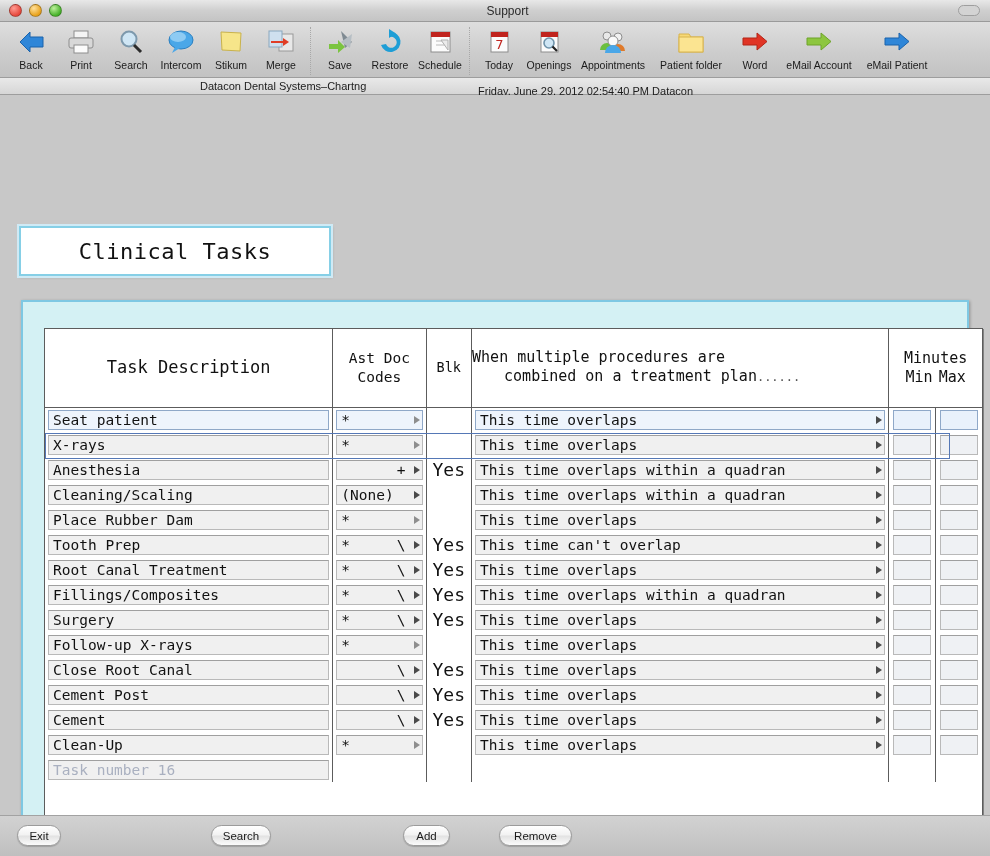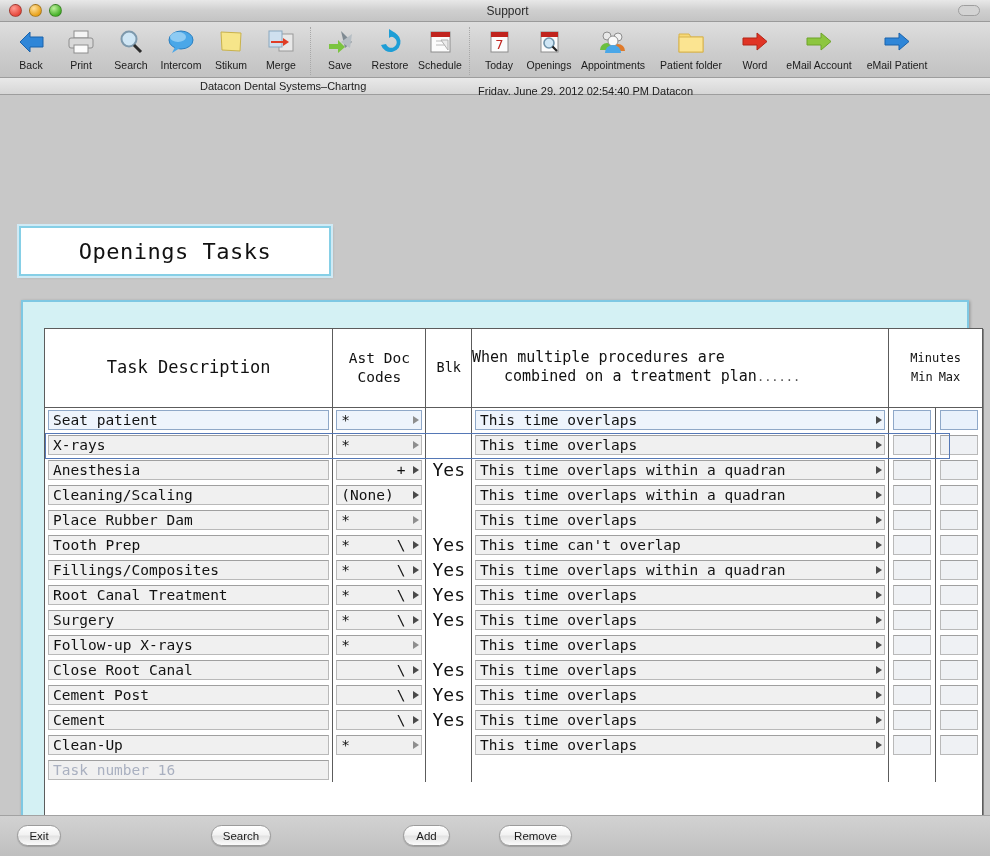--- a/index.html
+++ b/index.html
@@ -119,21 +119,21 @@
     font-weight: normal;
     font-size: 15px;
     color: #111;
     line-height: 19px;
   }
   th.h-task  { font-size: 17px; }
   th.h-ast   { font-size: 14.5px; }
   th.h-blk   { font-size: 13.5px; }
   th.h-when  { font-size: 15px; text-align: left; padding-left: 14px; }
   th.h-when .l2 { display:block; padding-left: 32px; }
-  th.h-min   { font-size: 12px; margin-left: 48px; }
+  th.h-min   { font-size: 15px; margin-left: 48px; }
   .dots { letter-spacing: 0px; color:#555; font-size: 12px; }
 
   
   th.h-min .mm { display: flex; justify-content: center; gap: 6px; }
 
   tbody tr { height: 25px; }
   tbody td { height: 25px; }
 
   .field {
     position: relative;
@@ -415,21 +415,21 @@
   </div>
 
   <div class="statusbar">
     <span class="sb-app">Datacon Dental Systems–Chartng</span>
     <span class="sb-date">Friday, June 29, 2012  02:54:40 PM  Datacon</span>
   </div>
 
   <div class="content">
 
     <div class="page-title-box">
-      <div class="page-title-text">Openings Tasks</div>
+      <div class="page-title-text">Clinical Tasks</div>
     </div>
 
     <div class="panel">
       <div class="grid">
         <table class="tasks">
           <colgroup>
             <col style="width:278px">
             <col style="width:90px">
             <col style="width:44px">
             <col style="width:403px">
@@ -614,62 +614,62 @@
                 </td>
                 <td>
                   <div class="minbox"></div>
                 </td>
                 <td>
                   <div class="minbox"></div>
                 </td>
               </tr>
               <tr>
                 <td>
-                  <div class="field">Fillings/Composites</div>
+                  <div class="field">Root Canal Treatment</div>
                 </td>
                 <td>
                   <div class="selectfield">
                     <span class="codes">
                       <span class="c-ast">*</span>
                       <span class="c-doc">\</span>
                     </span>
                     <span class="arrow"></span>
                   </div>
                 </td>
                 <td class="c-blk">Yes</td>
                 <td>
                   <div class="selectfield">
-                    <span>This time overlaps within a quadran</span>
-                    <span class="arrow"></span>
-                  </div>
-                </td>
-                <td>
-                  <div class="minbox"></div>
-                </td>
-                <td>
-                  <div class="minbox"></div>
-                </td>
-              </tr>
-              <tr>
-                <td>
-                  <div class="field">Root Canal Treatment</div>
+                    <span>This time overlaps</span>
+                    <span class="arrow"></span>
+                  </div>
+                </td>
+                <td>
+                  <div class="minbox"></div>
+                </td>
+                <td>
+                  <div class="minbox"></div>
+                </td>
+              </tr>
+              <tr>
+                <td>
+                  <div class="field">Fillings/Composites</div>
                 </td>
                 <td>
                   <div class="selectfield">
                     <span class="codes">
                       <span class="c-ast">*</span>
                       <span class="c-doc">\</span>
                     </span>
                     <span class="arrow"></span>
                   </div>
                 </td>
                 <td class="c-blk">Yes</td>
                 <td>
                   <div class="selectfield">
-                    <span>This time overlaps</span>
+                    <span>This time overlaps within a quadran</span>
                     <span class="arrow"></span>
                   </div>
                 </td>
                 <td>
                   <div class="minbox"></div>
                 </td>
                 <td>
                   <div class="minbox"></div>
                 </td>
               </tr>

